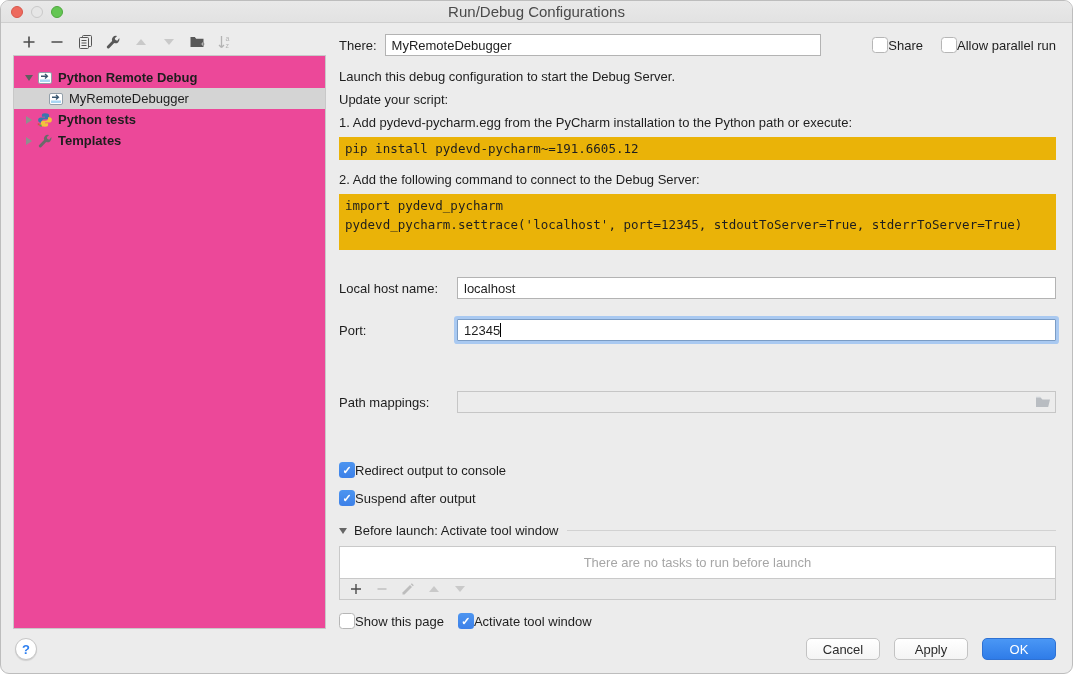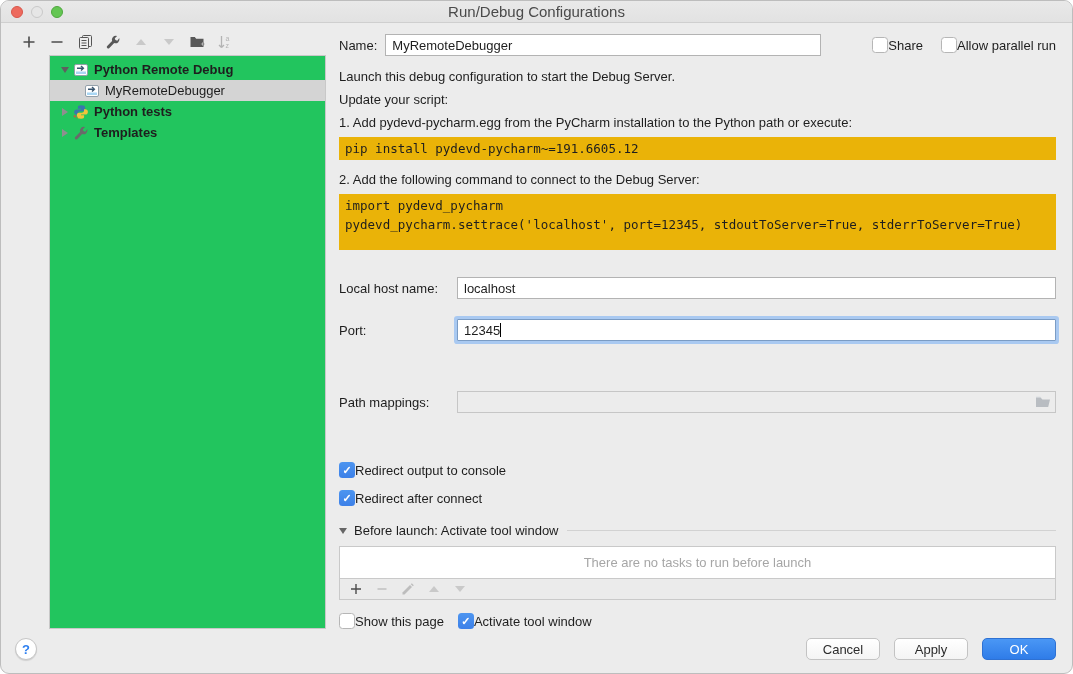--- a/index.html
+++ b/index.html
@@ -24,21 +24,21 @@
 
   
   .body { flex:1; display:flex; min-height:0; padding-top:8px; }
 
   .left { flex:0 0 325px; display:flex; flex-direction:column; padding-left:12px; }
   .tree-toolbar { flex:0 0 24px; display:flex; align-items:center; gap:4px; padding:0 4px 3px 4px; }
   .tbtn { width:24px; height:20px; display:flex; align-items:center; justify-content:center; cursor:default; }
   .tri-up-dis   { width:0; height:0; border-left:5px solid transparent; border-right:5px solid transparent; border-bottom:6px solid #c9c9c9; }
   .tri-down-dis { width:0; height:0; border-left:5px solid transparent; border-right:5px solid transparent; border-top:6px solid #c9c9c9; }
 
-  .tree-panel { flex:1; background:#22c55e; border:1px solid #c8c8c8; overflow:hidden; padding-top:3px;margin-left:36px; }
+  .tree-panel { flex:1; background:#ec4899; border:1px solid #c8c8c8; overflow:hidden; padding-top:11px; }
   .trow { height:21px; display:flex; align-items:center; padding-left:7px; }
   .trow.selected { background:#d4d4d4; }
   .trow.child { padding-left:34px; }
   .twisty { width:16px; display:flex; justify-content:center; align-items:center; }
   .tw-open   { width:0; height:0; border-left:4.5px solid transparent; border-right:4.5px solid transparent; border-top:6px solid #5f5f5f; }
   .tw-closed { width:0; height:0; border-top:4.5px solid transparent; border-bottom:4.5px solid transparent; border-left:6px solid #8f8f8f; }
   .ticon { width:16px; height:16px; margin-right:5px; flex:0 0 auto; }
   .tlabel { white-space:nowrap; }
   .tlabel.bold { font-weight:bold; }
 
@@ -237,21 +237,21 @@
           </span>
           <span class="tlabel bold">Templates</span>
         </div>
 
       </div>
     </div>
 
     <div class="right">
 
       <div class="name-row">
-        <label>Name:</label>
+        <label>There:</label>
         <input class="ti name-input" type="text" value="MyRemoteDebugger" style="">
         <div class="topchecks">
           <span class="cbw">
             <span class="checkbox unchecked"></span>
             <span>Share</span>
           </span>
           <span class="cbw">
             <span class="checkbox unchecked"></span>
             <span>Allow parallel run</span>
           </span>
@@ -303,21 +303,21 @@
               <span>✓</span>
             </span>
           <span>Redirect output to console</span>
         </span>
       </div>
       <div class="cb-row">
         <span class="cbw">
           <span class="checkbox checked">
               <span>✓</span>
             </span>
-          <span>Redirect after connect</span>
+          <span>Suspend after output</span>
         </span>
       </div>
 
       <div class="bl-header">
         <span class="bl-tri"></span>
         <span>Before launch: Activate tool window</span>
         <span class="bl-line"></span>
       </div>
 
       <div class="task-list">

